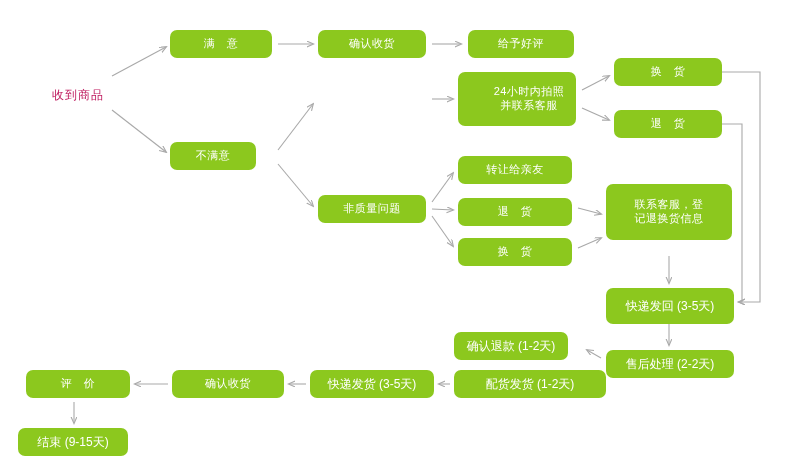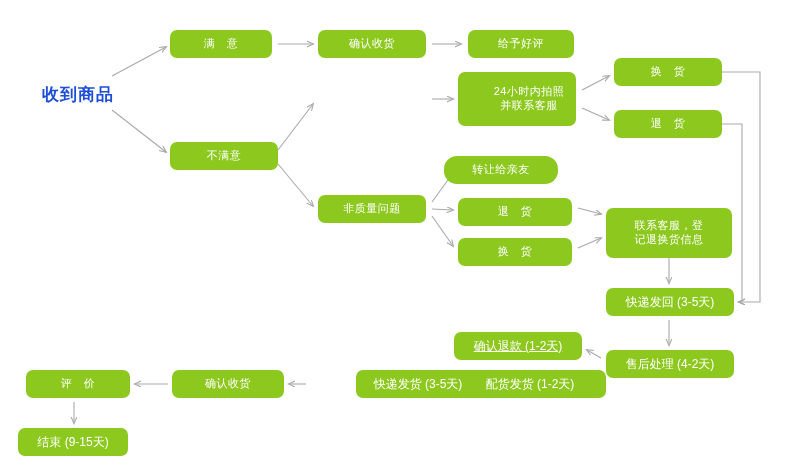--- a/index.html
+++ b/index.html
@@ -28,24 +28,24 @@
     justify-content: center;
     text-align: center;
     line-height: 1.25;
     box-sizing: border-box;
     font-size: 11px;
     letter-spacing: 0.5px;
     white-space: pre-line;
   }
   .node.plain {
     background: transparent;
-    color: #1d4ed8;
-    font-size: 17px;
+    color: #be185d;
+    font-size: 12px;
     letter-spacing: 1px;
-    font-weight: bold;
+    font-weight: normal;
   }
   .node.small {
     font-size: 12px;
     letter-spacing: 0px;
   }
   svg.edges {
     position: absolute;
     left: 0;
     top: 0;
     width: 791px;
@@ -86,34 +86,34 @@
       <path d="M601,376 L587,384"></path>
       <path d="M450,384 L439,384"></path>
       <path d="M306,384 L289,384"></path>
       <path d="M168,384 L135,384"></path>
       <path d="M74,402 L74,423"></path>
     </g>
   </svg>
 
   <div class="node plain" style="left:18px;top:79px;width:120px;height:32px;">收到商品</div>
   <div class="node" style="left:170px;top:30px;width:102px;height:28px;">满　意</div>
-  <div class="node" style="left:170px;top:142px;width:108px;height:28px;">不满意</div>
+  <div class="node" style="left:170px;top:142px;width:86px;height:28px;">不满意</div>
   <div class="node" style="left:318px;top:30px;width:108px;height:28px;">确认收货</div>
   <div class="node" style="left:318px;top:195px;width:108px;height:28px;">非质量问题</div>
   <div class="node" style="left:468px;top:30px;width:106px;height:28px;">给予好评</div>
   <div class="node" style="left:458px;top:72px;width:118px;height:54px;padding-left:24px;">24小时内拍照
 并联系客服</div>
-  <div class="node" style="left:444px;top:156px;width:114px;height:28px;border-radius:13px;">转让给亲友</div>
+  <div class="node" style="left:458px;top:156px;width:114px;height:28px;">转让给亲友</div>
   <div class="node" style="left:458px;top:198px;width:114px;height:28px;">退　货</div>
   <div class="node" style="left:458px;top:238px;width:114px;height:28px;">换　货</div>
   <div class="node" style="left:614px;top:58px;width:108px;height:28px;">换　货</div>
   <div class="node" style="left:614px;top:110px;width:108px;height:28px;">退　货</div>
-  <div class="node" style="left:606px;top:208px;width:126px;height:50px;">联系客服，登
+  <div class="node" style="left:606px;top:184px;width:126px;height:56px;">联系客服，登
 记退换货信息</div>
-  <div class="node small" style="left:606px;top:288px;width:128px;height:28px;">快递发回 (3-5天)</div>
-  <div class="node small" style="left:606px;top:350px;width:128px;height:28px;">售后处理 (4-2天)</div>
-  <div class="node small" style="left:454px;top:332px;width:128px;height:28px;text-decoration:underline;">确认退款 (1-2天)</div>
+  <div class="node small" style="left:606px;top:288px;width:128px;height:36px;">快递发回 (3-5天)</div>
+  <div class="node small" style="left:606px;top:350px;width:128px;height:28px;">售后处理 (2-2天)</div>
+  <div class="node small" style="left:454px;top:332px;width:114px;height:28px;">确认退款 (1-2天)</div>
   <div class="node small" style="left:454px;top:370px;width:152px;height:28px;">配货发货 (1-2天)</div>
-  <div class="node small" style="left:310px;top:370px;width:124px;height:28px;margin-left:46px;">快递发货 (3-5天)</div>
+  <div class="node small" style="left:310px;top:370px;width:124px;height:28px;">快递发货 (3-5天)</div>
   <div class="node" style="left:172px;top:370px;width:112px;height:28px;">确认收货</div>
   <div class="node" style="left:26px;top:370px;width:104px;height:28px;">评　价</div>
   <div class="node small" style="left:18px;top:428px;width:110px;height:28px;">结束 (9-15天)</div>
 </div>
 
 </body></html>

